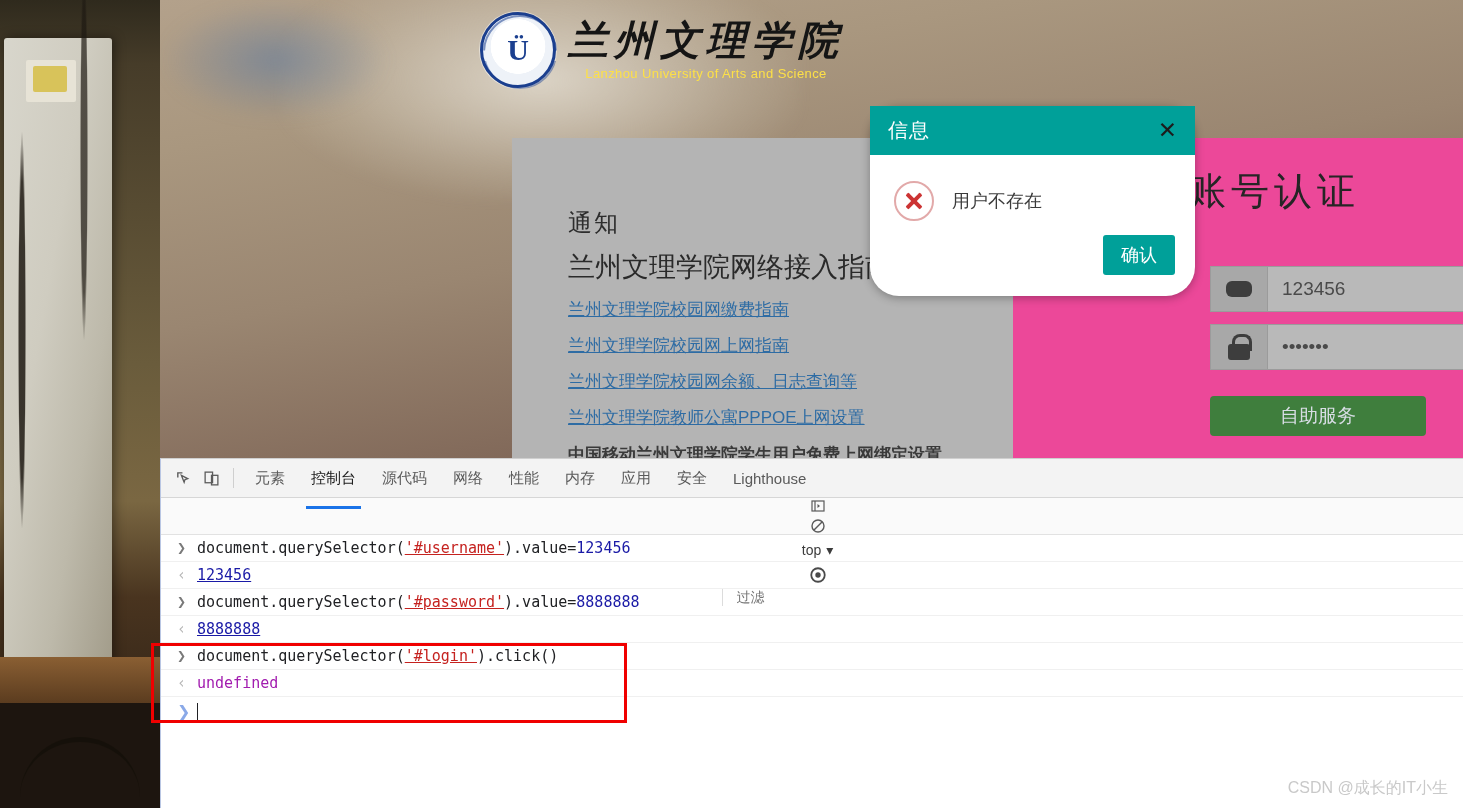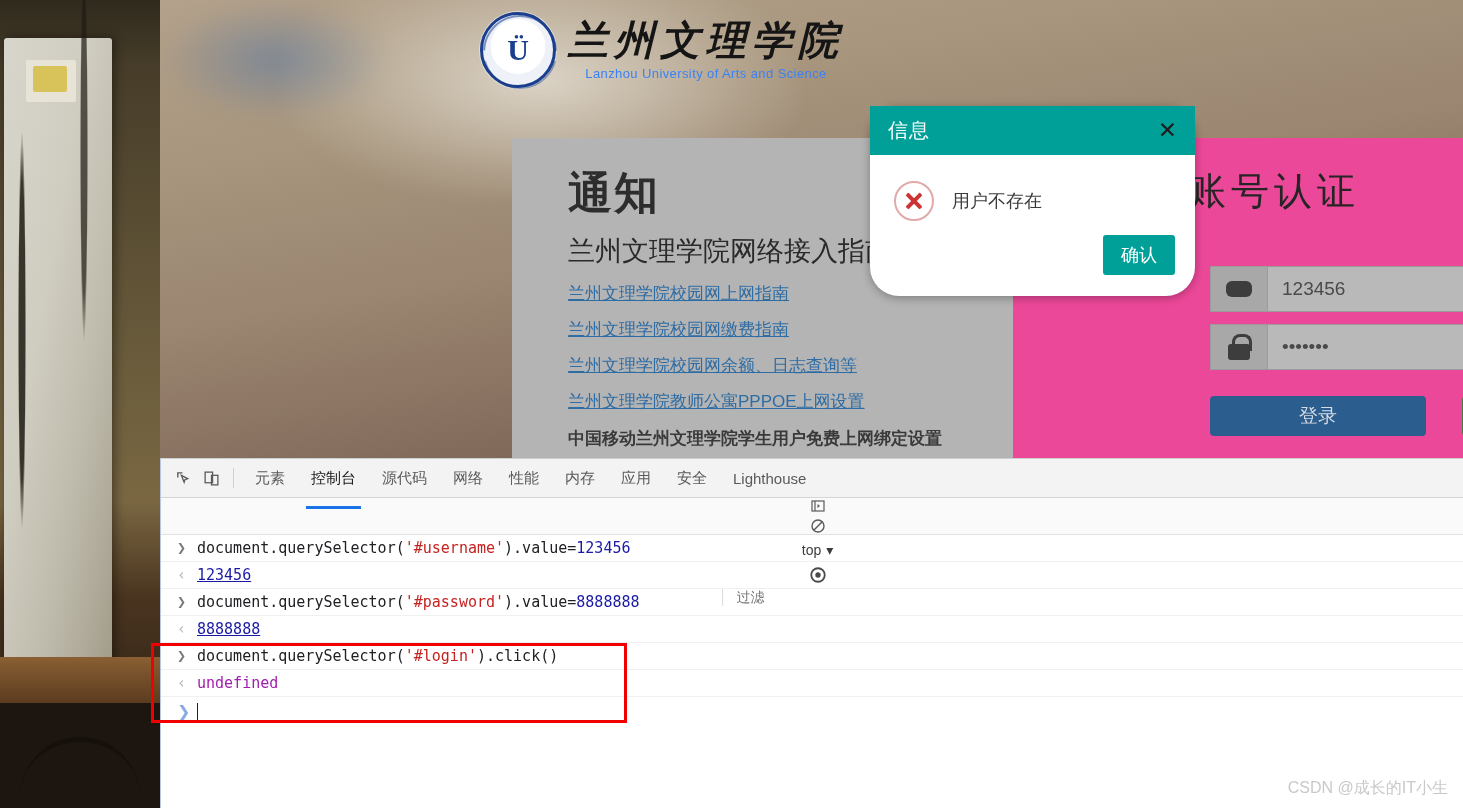--- a/index.html
+++ b/index.html
@@ -48,26 +48,26 @@
   .seal{width:70px;height:70px;border-radius:50%;border:3px solid #1b3f8f;
      background:radial-gradient(circle at 50% 45%, #ffffff 0 52%, #eef2f8 53% 100%);
      display:flex;align-items:center;justify-content:center;position:relative;box-shadow:0 0 0 1px rgba(255,255,255,.5);}
   .seal .u{font-size:30px;color:#1b3f8f;font-weight:bold;line-height:1;font-family:"Liberation Serif",serif;}
   .seal .arc{position:absolute;left:0;top:0;width:100%;height:100%;border-radius:50%;
      border:2px solid rgba(27,63,143,.55);clip-path:inset(0 0 52% 0);}
   .seal .arc2{position:absolute;left:0;top:0;width:100%;height:100%;border-radius:50%;
      border:2px solid rgba(27,63,143,.45);clip-path:inset(62% 0 0 0);}
   .cn-name{font-family:"DejaVu Serif","Liberation Serif",serif;font-size:40px;color:#151515;
      letter-spacing:6px;line-height:1;font-weight:bold;font-style:italic;}
-  .en-name{font-size:13px;color:#3b82f6;letter-spacing:.4px;margin-top:6px;text-align:center;}
+  .en-name{font-size:13px;color:#fde047;letter-spacing:.4px;margin-top:6px;text-align:center;}
 
   
   #noticepanel{position:absolute;left:352px;top:138px;width:501px;height:322px;background:#b4b4b4;}
   #noticeinner{position:absolute;left:56px;top:26px;width:430px;}
-  .notice-title{font-size:44px;color:#2d2d2d;font-weight:bold;letter-spacing:2px;}
+  .notice-title{font-size:24px;color:#2d2d2d;font-weight:normal;letter-spacing:2px;margin-top:43px;}
   .notice-sub{font-size:27px;color:#2a2a2a;margin-top:10px;white-space:nowrap;}
   .notice-link{display:block;font-size:17px;color:#2e6ca4;text-decoration:underline;margin-top:13px;white-space:nowrap;}
   .notice-link.cut{margin-top:14px;color:#3a3a3a;text-decoration:none;font-weight:bold;}
 
   #divider{position:absolute;left:1013px;top:138px;width:2px;height:322px;background:#9a9a9a;}
 
   
   #loginpanel{position:absolute;left:853px;top:138px;width:450px;height:322px;background:#ec4899;text-decoration:underline;}
   #loginpanel .lp-title{position:absolute;left:175px;top:28px;font-size:38px;color:#252525;letter-spacing:5px;white-space:nowrap;}
   .field{position:absolute;display:flex;align-items:stretch;height:46px;}
@@ -113,21 +113,21 @@
   #dt-toolbar{height:36px;display:flex;align-items:center;border-bottom:1px solid #e2e2e2;background:#fafafa;padding-left:10px;gap:4px;flex-direction:column;}
   .ctx{font-size:14px;color:#3c3c3c;display:flex;align-items:center;gap:5px;padding:0 6px;cursor:pointer;}
   #filterbox{flex:1;height:24px;border:none;outline:none;font-size:14px;color:#737373;padding-left:14px;
      border-left:1px solid #dcdcdc;margin-left:6px;background:transparent;}
   #console{position:relative;}
   .crow{display:flex;align-items:flex-start;gap:10px;padding:4px 0 4px 16px;border-bottom:1px solid #f0f0f0;
      font-family:"DejaVu Sans Mono","Liberation Mono",monospace;font-size:15px;}
   .caret-in{color:#7a7a7a;width:10px;flex:none;}
   .caret-out{color:#b6b6b6;width:10px;flex:none;}
   .code{color:#202124;white-space:pre;}
-  .s-str{color:#c5221f;}
+  .s-str{color:#c5221f;text-decoration:underline;}
   .s-num{color:#1a1aa6;}
   .res{color:#1a1aa6;text-decoration:underline;}
   .res.undef{color:#a21caf;text-decoration:none;}
   #redbox{position:absolute;left:-10px;top:0;width:470px;height:74px;border:3px solid #f00000;pointer-events:none;}
   .promptrow{display:flex;align-items:center;gap:10px;padding:5px 0 5px 16px;}
   .promptrow .caret-in{color:#8aa9e8;}
   .pcaret{width:1px;height:17px;background:#202124;display:inline-block;}
   #watermark{position:absolute;right:16px;bottom:10px;color:#c9c9c9;font-size:16px;}
 </style>
 </head>
@@ -160,22 +160,22 @@
     <div>
       <div class="cn-name">兰州文理学院</div>
       <div class="en-name">Lanzhou University of Arts and Science</div>
     </div>
   </div>
 
   <div id="noticepanel">
     <div id="noticeinner">
       <div class="notice-title">通知</div>
       <div class="notice-sub">兰州文理学院网络接入指南</div>
+      <a class="notice-link">兰州文理学院校园网缴费指南</a>
       <a class="notice-link">兰州文理学院校园网上网指南</a>
-      <a class="notice-link">兰州文理学院校园网缴费指南</a>
       <a class="notice-link">兰州文理学院校园网余额、日志查询等</a>
       <a class="notice-link">兰州文理学院教师公寓PPPOE上网设置</a>
       <div class="notice-link cut">中国移动兰州文理学院学生用户免费上网绑定设置</div>
     </div>
   </div>
 
   <div id="divider"></div>
 
   <div id="loginpanel">
     <div class="lp-title">账号认证</div>
@@ -188,21 +188,20 @@
     </div>
 
     <div class="field" id="f-pass">
       <span class="iconbox">
           <span class="lock"></span>
         </span>
       <span class="inp">•••••••</span>
     </div>
 
     <div class="btn-row">
-      <button class="btn login">登录</button>
       <button class="btn self">自助服务</button>
     </div>
   </div>
 </div>
 
 <div id="dialog">
   <div id="dlg-head">
     <span id="dlg-title">信息</span>
     <span id="dlg-close">✕</span>
   </div>

